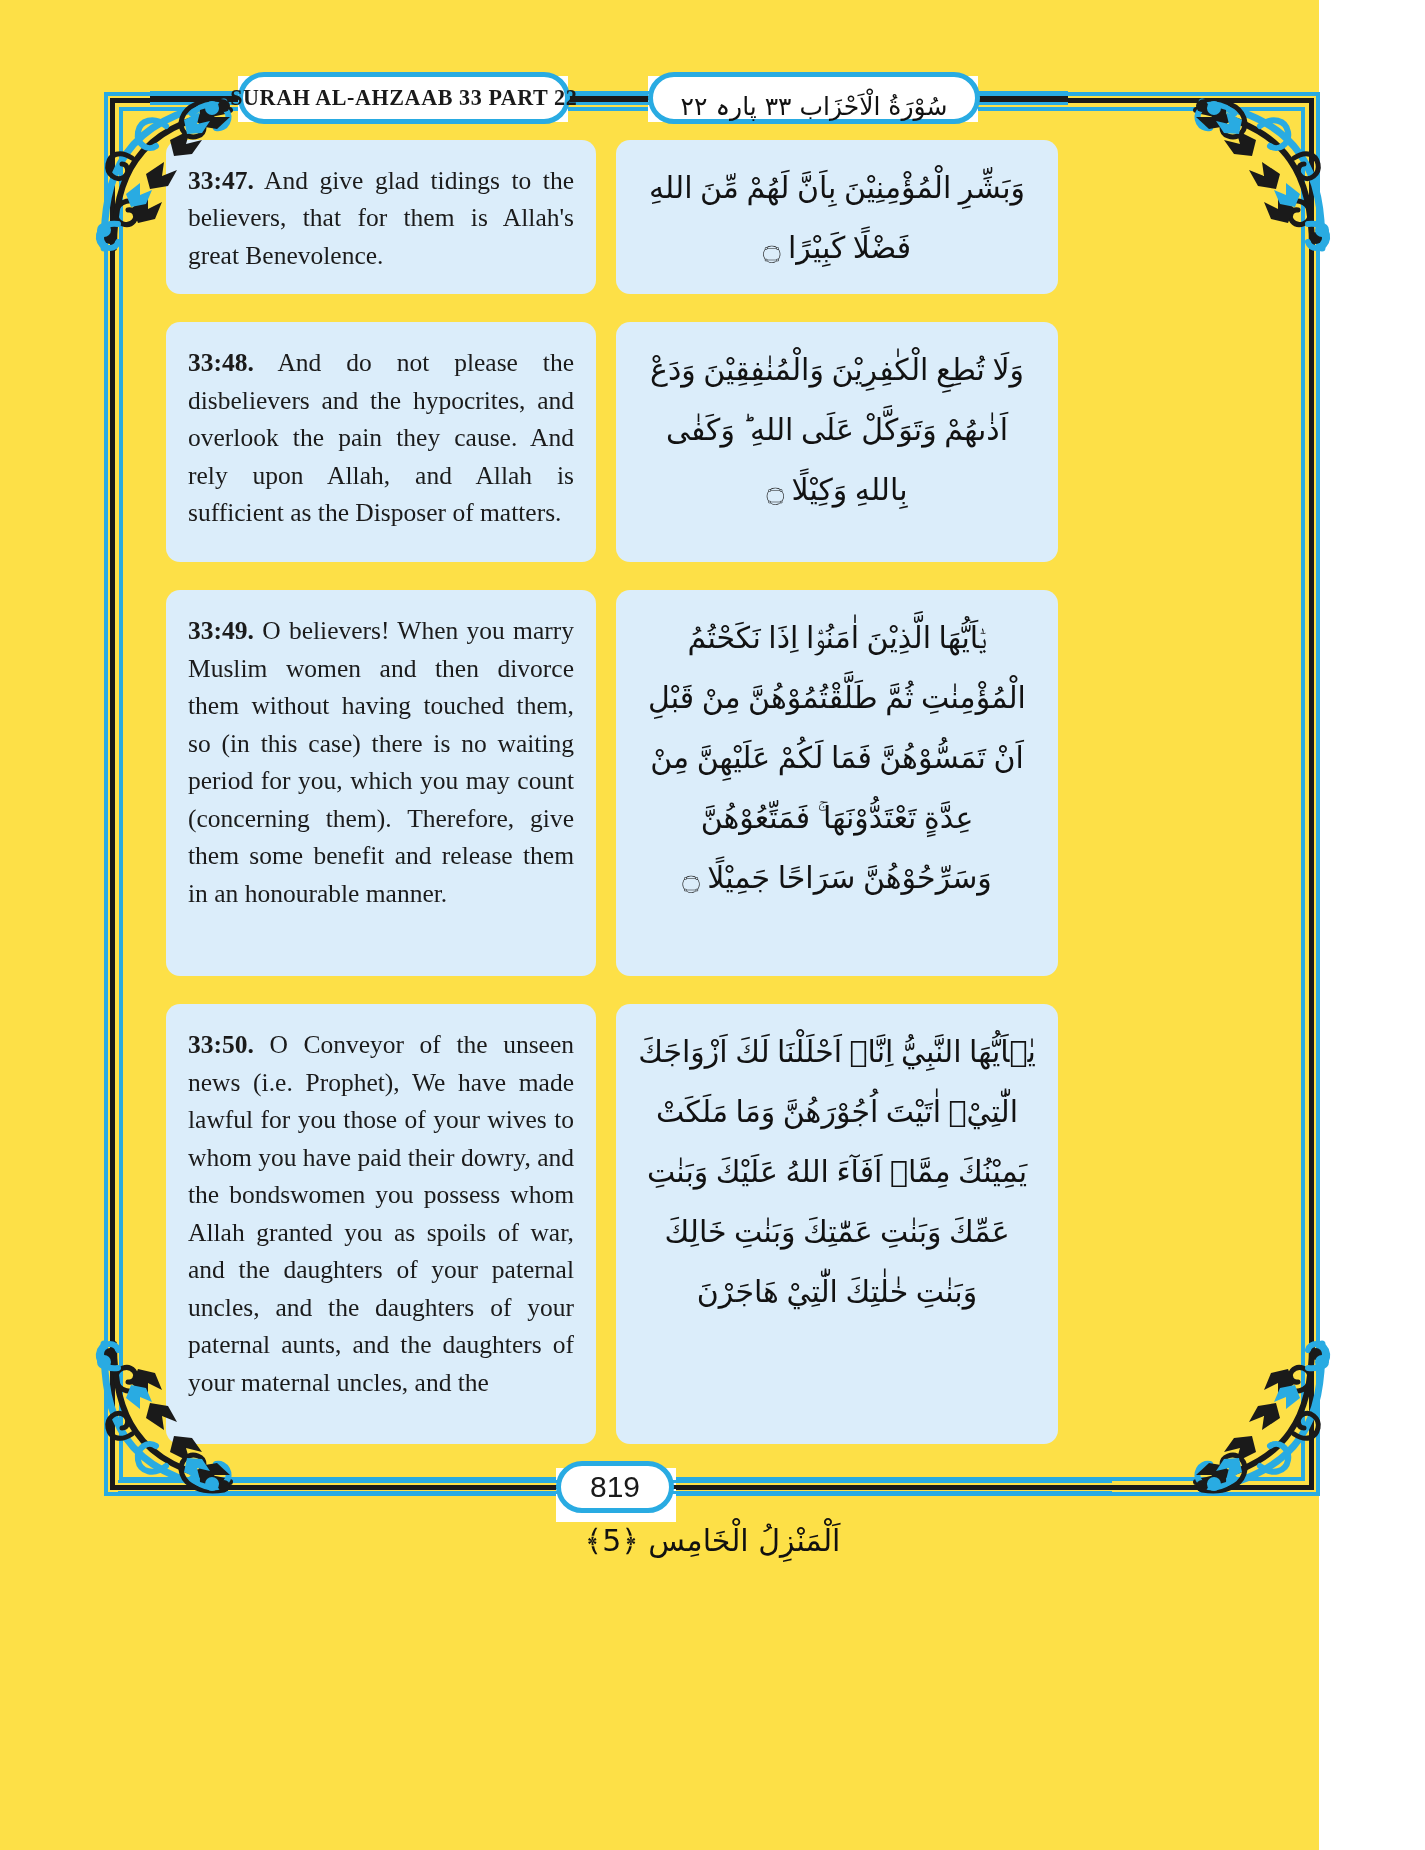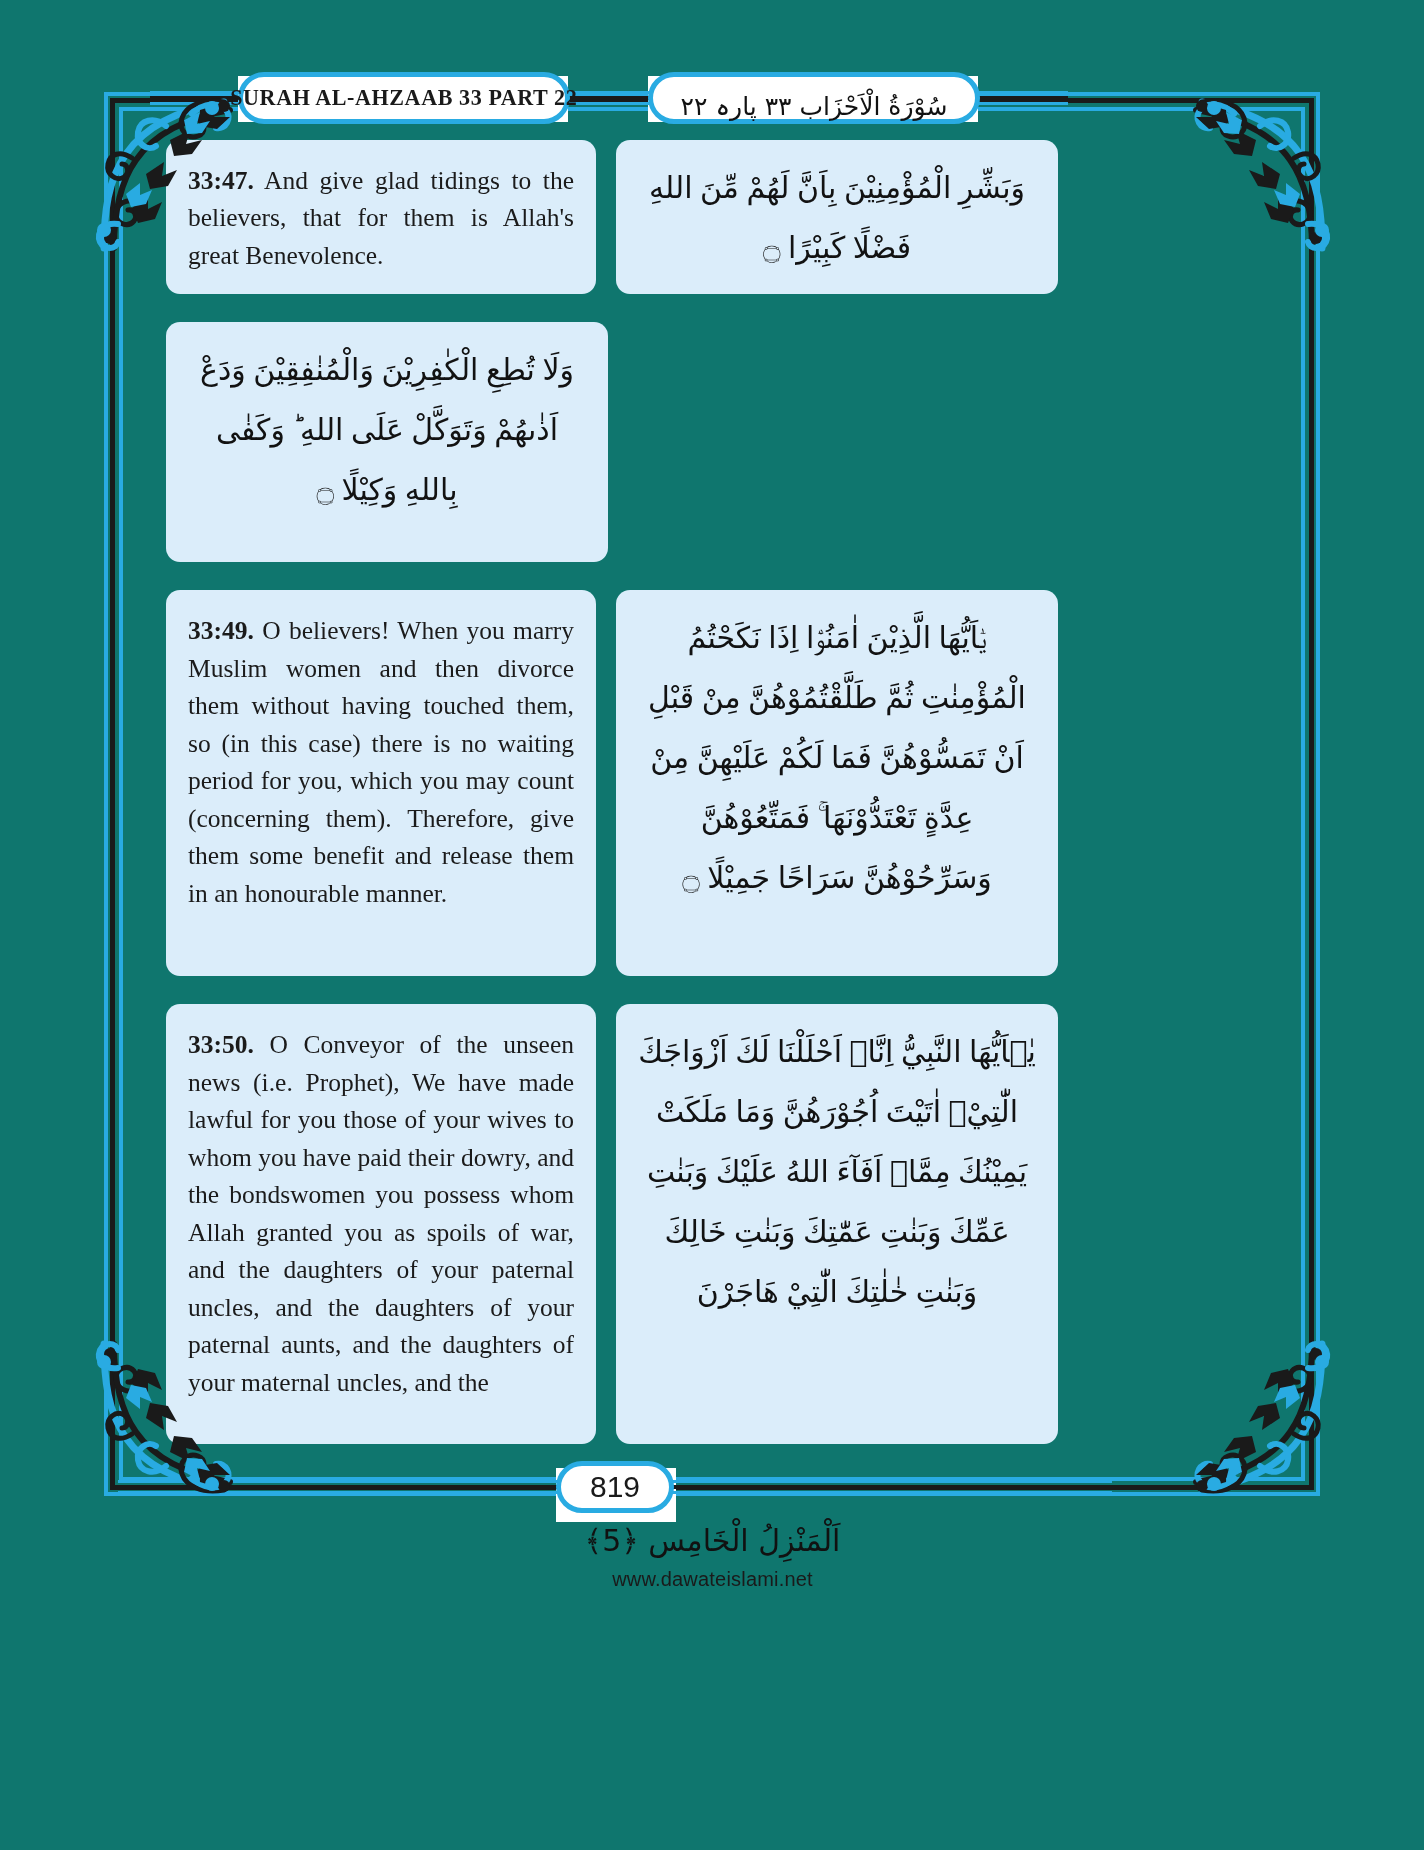--- a/index.html
+++ b/index.html
@@ -12,23 +12,23 @@
     height: 1850px;
     font-family: "Liberation Serif", serif;
     position: relative;
     overflow: hidden;
   }
 
   
   .page {
     position: absolute;
     left: 0; top: 0;
-    width: 1424px;
+    width: 1319px;
     height: 1850px;
-    background: #0f766e;
+    background: #fde047;
   }
 
   
   .frame-outer {
     position: absolute;
     left: 104px;
     top: 92px;
     width: 1216px;
     height: 1404px;
     border: 4px solid #29ABE2;
@@ -381,20 +381,24 @@
 
     <div class="verse-row row-47">
       <div class="cell cell-en">
         <span class="vnum">33:47.</span>
         <span>And give glad tidings to the believers, that for them is Allah's great Benevolence.</span>
       </div>
       <div class="cell cell-ar">وَبَشِّرِ الْمُؤْمِنِيْنَ بِاَنَّ لَهُمْ مِّنَ اللهِ فَضْلًا كَبِيْرًا ۝</div>
     </div>
 
     <div class="verse-row row-48">
+      <div class="cell cell-en">
+        <span class="vnum">33:48.</span>
+        <span>And do not please the disbelievers and the hypocrites, and overlook the pain they cause. And rely upon Allah, and Allah is sufficient as the Disposer of matters.</span>
+      </div>
       <div class="cell cell-ar">وَلَا تُطِعِ الْكٰفِرِيْنَ وَالْمُنٰفِقِيْنَ وَدَعْ اَذٰىهُمْ وَتَوَكَّلْ عَلَى اللهِ ؕ وَكَفٰى بِاللهِ وَكِيْلًا ۝</div>
     </div>
 
     <div class="verse-row row-49">
       <div class="cell cell-en">
         <span class="vnum">33:49.</span>
         <span>O believers! When you marry Muslim women and then divorce them without having touched them, so (in this case) there is no waiting period for you, which you may count (concerning them). Therefore, give them some benefit and release them in an honourable manner.</span>
       </div>
       <div class="cell cell-ar">يٰۤاَيُّهَا الَّذِيْنَ اٰمَنُوْۤا اِذَا نَكَحْتُمُ الْمُؤْمِنٰتِ ثُمَّ طَلَّقْتُمُوْهُنَّ مِنْ قَبْلِ اَنْ تَمَسُّوْهُنَّ فَمَا لَكُمْ عَلَيْهِنَّ مِنْ عِدَّةٍ تَعْتَدُّوْنَهَا ۚ فَمَتِّعُوْهُنَّ وَسَرِّحُوْهُنَّ سَرَاحًا جَمِيْلًا ۝</div>
     </div>
@@ -419,16 +423,15 @@
       <div class="r-bk"></div>
       <div class="r-cy-bot"></div>
   </div>
 
   <div class="pill pill-page">
     <span class="pill-page-label">819</span>
   </div>
 
   <div class="footer-caption">
     <div class="manzil">اَلْمَنْزِلُ الْخَامِس ﴿5﴾</div>
-    <div class="site">www.dawateislami.net</div>
   </div>
 
 </div>
 
 </body></html>

